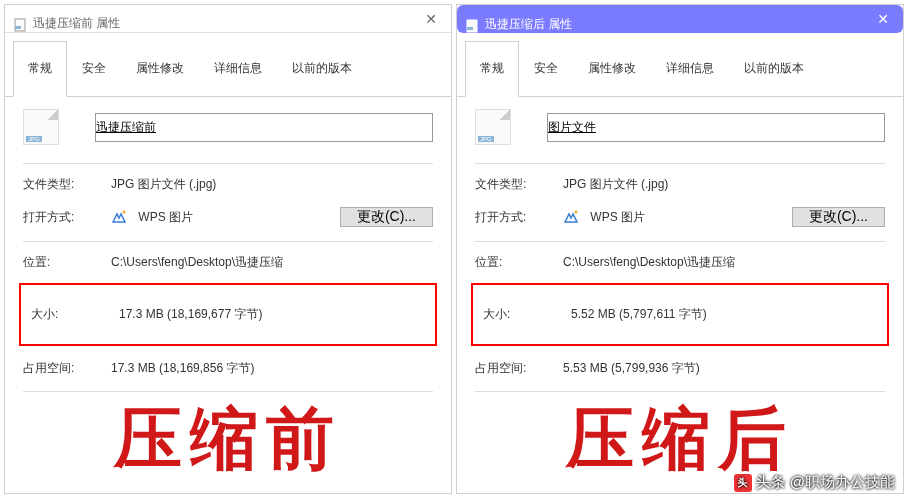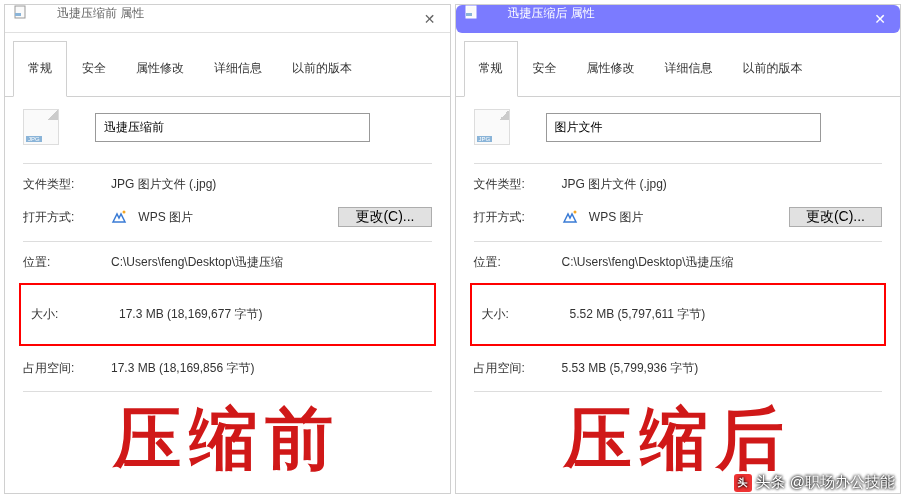--- a/index.html
+++ b/index.html
@@ -1,35 +1,35 @@
 <!DOCTYPE html>
 <html><head>
   <meta charset="utf-8">
   <style>
     * { margin: 0; padding: 0; box-sizing: border-box; font-family: "Microsoft YaHei", Arial, sans-serif; }
     body { background: #fff; width: 905px; height: 500px; position: relative; overflow: hidden; }
     .container { display: flex; gap: 4px; padding: 4px; }
     .window { border: 1px solid #d0d0d0; background: #fff; width: 448px; height: 490px; display: flex; flex-direction: column; position: relative; }
-    .titlebar { height: 28px; display: flex; align-items: flex-start; padding: 0 8px; position: relative; gap: 24px; }
+    .titlebar { height: 28px; display: flex; align-items: flex-end; padding: 0 8px; position: relative; }
     .titlebar-active { background: #7b7bff; color: #fff; border-radius: 6px; }
     .titlebar-inactive { background: #fff; color: #666; border-bottom: 1px solid #e0e0e0; }
     .titlebar-icon { width: 14px; height: 14px; margin-right: 6px; display: inline-flex; align-items: center; justify-content: center; }
     .titlebar-text { font-size: 12px; flex: 1; }
     .close-btn { position: absolute; right: 0; top: 0; width: 40px; height: 28px; display: flex; align-items: center; justify-content: center; cursor: pointer; font-size: 14px; }
     .titlebar-active .close-btn { color: #fff; }
     .titlebar-inactive .close-btn { color: #666; }
     .tabs { display: flex; padding: 8px 8px 0 8px; border-bottom: 1px solid #d0d0d0; }
     .tab { padding: 18px 14px; font-size: 12px; color: #333; cursor: pointer; border: 1px solid transparent; }
     .tab.active { border: 1px solid #d0d0d0; border-bottom: 1px solid #fff; margin-bottom: -1px; background: #fff; }
     .content { padding: 12px 18px; flex: 1; position: relative; }
     .filename-row { display: flex; align-items: center; margin-bottom: 18px; }
     .file-icon { width: 36px; height: 36px; border: 1px solid #ddd; background: #fafafa; margin-right: 36px; position: relative; display: flex; align-items: flex-end; justify-content: flex-start; padding: 2px; }
     .file-icon::before { content: ""; position: absolute; top: 0; right: 0; width: 10px; height: 10px; background: linear-gradient(135deg, #fafafa 50%, #ccc 50%); }
     .file-icon-label { font-size: 6px; background: #8ab4d8; color: #fff; padding: 0 2px; }
-    .filename-box { border: 1px solid #999; padding: 5px 8px; width: 275px; font-size: 12px; }
+    .filename-box { border: 1px solid #999; padding: 5px 0; width: 338px; font-size: 12px; text-decoration: underline; }
     .divider { border: 0; border-top: 1px solid #ddd; margin: 12px 0; }
     .prop-row { display: flex; align-items: center; margin-bottom: 14px; font-size: 12px; }
     .prop-label { width: 88px; color: #333; }
     .prop-value { flex: 1; color: #333; }
     .app-icon { width: 16px; height: 16px; margin-right: 8px; display: inline-block; vertical-align: middle; }
     .change-btn { border: 1px solid #adadad; background: #e1e1e1; padding: 0 16px; font-size: 14px; cursor: pointer; }
     .highlight-box { border: 2px solid #ff0000; padding: 21px 10px; margin: -2px -4px 14px -4px; }
     .highlight-box .prop-row { margin-bottom: 0; }
     .big-label { position: absolute; bottom: 8px; left: 50%; transform: translateX(-50%); font-size: 68px; font-weight: bold; color: #d01818; font-family: "SimSun", serif; letter-spacing: 8px; white-space: nowrap; }
     .watermark { position: absolute; bottom: 8px; right: 10px; font-size: 15px; color: #fff; text-shadow: 0 0 3px #000, 0 0 3px #000; font-weight: 500; display: flex; align-items: center; gap: 4px; }

